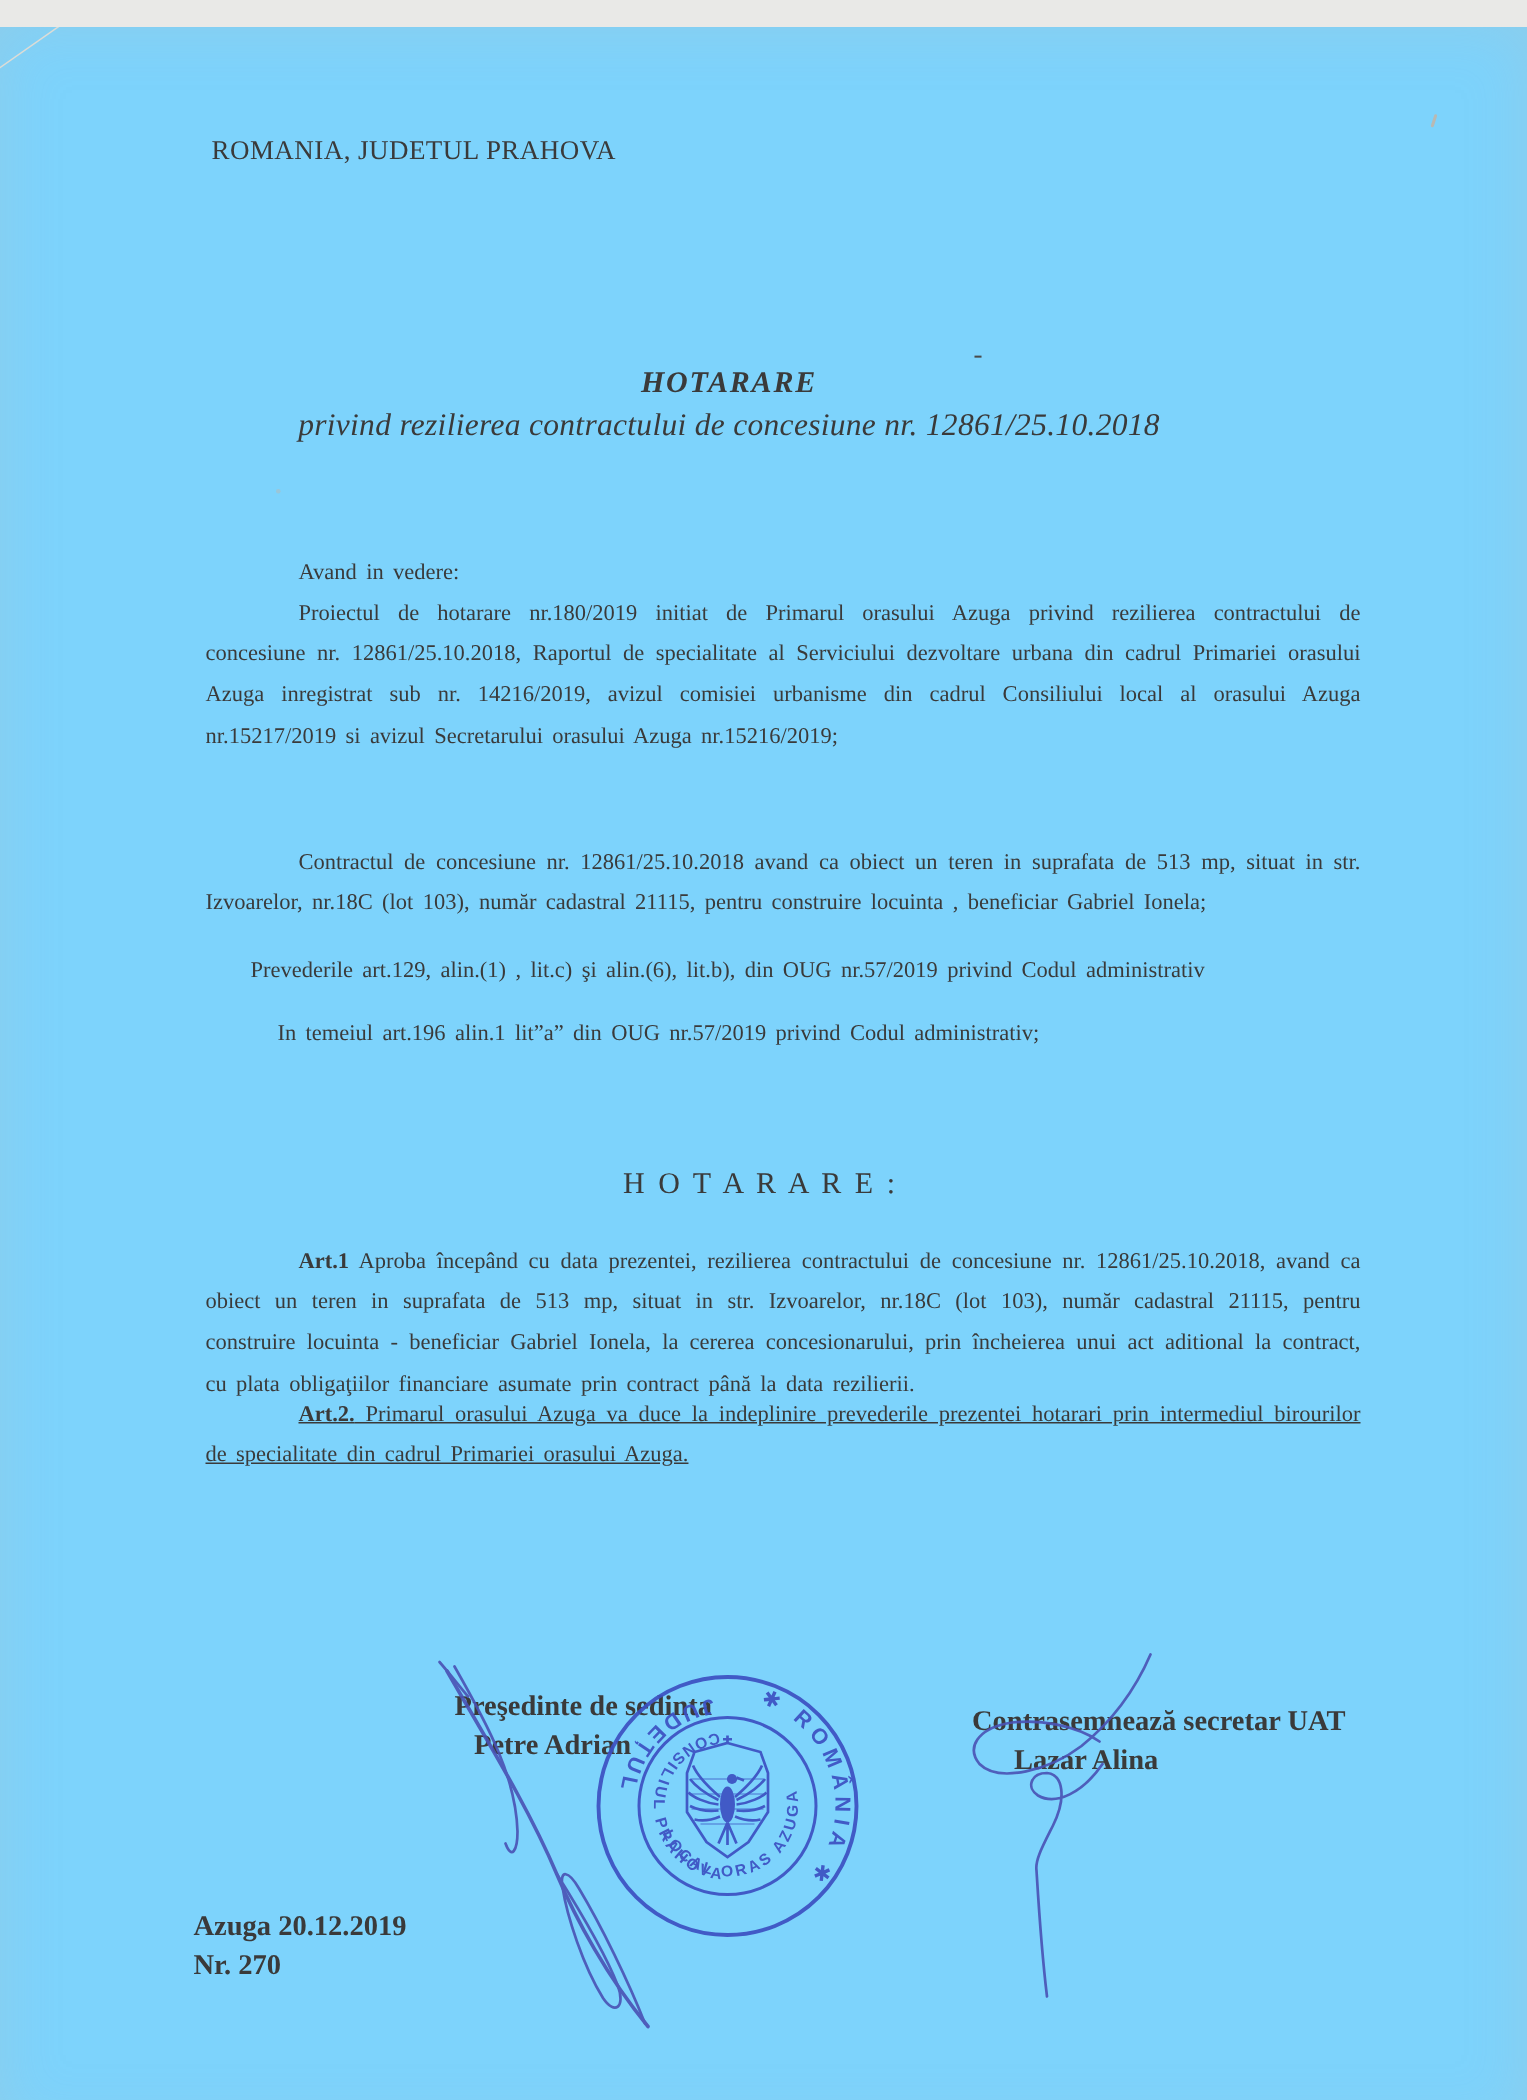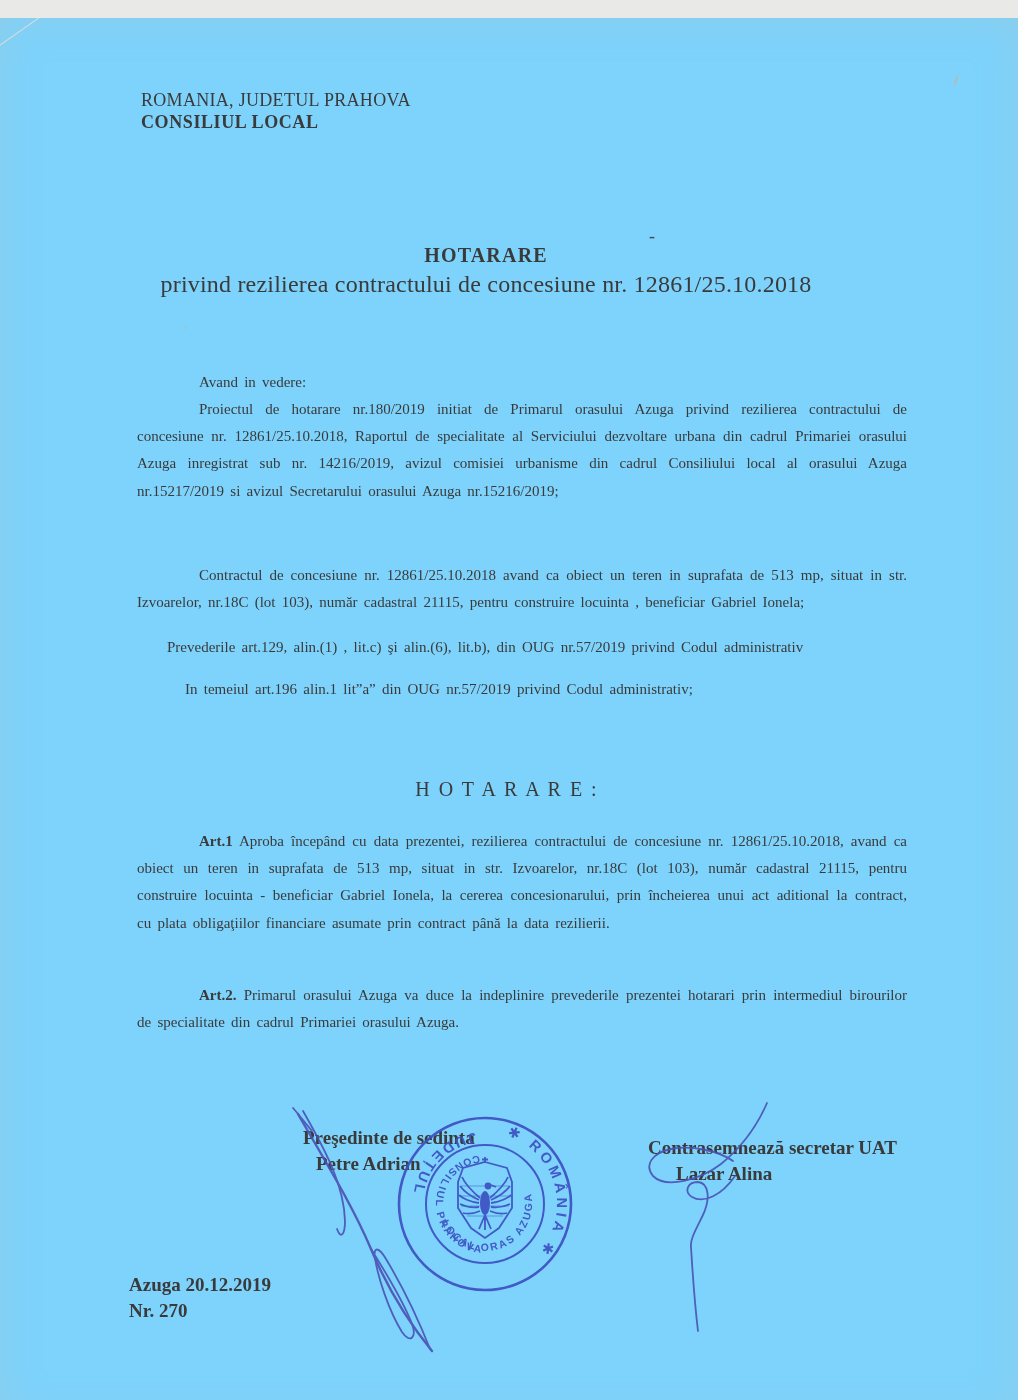--- a/index.html
+++ b/index.html
@@ -9,23 +9,23 @@
     margin:18px auto;
     background:#7dd3fc;
     font-family:"Liberation Serif","DejaVu Serif",serif;
     color:#3a3a3a;
     overflow:hidden;
     box-shadow:inset 0 0 40px rgba(190,188,182,.25);
   }
   .abs{position:absolute;}
   .hdr{left:141px;top:72px;font-size:18px;line-height:21.5px;letter-spacing:.3px;}
   .hdr .b3{font-weight:bold;letter-spacing:.6px;}
-  .titleblk{left:130px;top:226px;width:712px;text-align:center;}
+  .titleblk{left:130px;top:226px;width:712px;text-align:center;font-style:italic;}
   .titleblk .h{font-weight:bold;font-size:20px;letter-spacing:1.2px;}
-  .titleblk .sub{font-size:24px;margin-top:4px;letter-spacing:.2px;}
+  .titleblk .sub{font-size:21px;margin-top:4px;letter-spacing:.2px;}
   .para{
     left:137px;width:770px;
     font-size:15px;line-height:27.2px;
     text-align:justify;word-spacing:2.5px;
     z-index:2;
   }
   .ind62{text-indent:62px;}
   .ind30{text-indent:30px;}
   .ind48{text-indent:48px;}
   .adopt{left:199px;top:701px;font-size:19px;font-weight:bold;letter-spacing:.2px;}
@@ -55,21 +55,20 @@
 <body>
 
 <div class="page">
 
   <div class="corner-artifact abs"></div>
   <div class="speck speck1"></div>
   <div class="speck speck2"></div>
 
   <div class="hdr abs">
     <div>ROMANIA, JUDETUL PRAHOVA</div>
-    <div class="b3">CONSILIUL LOCAL</div>
   </div>
 
   <div class="stray-dash abs">-</div>
 
   <div class="titleblk abs">
     <div class="h">HOTARARE</div>
     <div class="sub">privind rezilierea contractului de concesiune nr. 12861/25.10.2018</div>
   </div>
 
   <div class="para abs" style="top:351px;text-indent:62px;">Avand in vedere:</div>
@@ -77,21 +76,21 @@
   <div class="para abs ind62" style="top:544px;">Contractul de concesiune nr. 12861/25.10.2018 avand ca obiect  un teren in suprafata de 513  mp, situat in str. Izvoarelor, nr.18C (lot 103), număr cadastral 21115,  pentru  construire locuinta , beneficiar  Gabriel Ionela;</div>
   <div class="para abs ind30" style="top:616px;">Prevederile art.129, alin.(1) , lit.c) şi alin.(6), lit.b), din OUG nr.57/2019 privind Codul administrativ</div>
   <div class="para abs ind48" style="top:658px;">In temeiul art.196 alin.1 lit”a” din OUG nr.57/2019 privind Codul administrativ;</div>
 
 
   <div class="dheading abs">H O T A R A R E :</div>
 
   <div class="para abs ind62" style="top:810px;">
     <span class="artlabel">Art.1</span><span> Aproba începând cu data prezentei, rezilierea contractului de concesiune nr. 12861/25.10.2018,  avand ca obiect  un teren in suprafata de  513  mp, situat in str. Izvoarelor, nr.18C (lot 103), număr cadastral 21115,  pentru  construire locuinta - beneficiar  Gabriel Ionela, la cererea concesionarului, prin încheierea unui act aditional la contract, cu plata obligaţiilor financiare asumate prin contract până la data rezilierii.</span>
   </div>
-  <div class="para abs ind62" style="top:964px;">
+  <div class="para abs ind62" style="top:912px;text-decoration:underline;">
     <span class="artlabel">Art.2.</span><span> Primarul orasului Azuga va duce la indeplinire prevederile prezentei hotarari prin intermediul birourilor de specialitate din cadrul Primariei orasului Azuga.</span>
   </div>
 
   <div class="sig sigL abs">
     <div>Preşedinte de sedinta</div>
     <div class="nm">Petre  Adrian</div>
   </div>
   <div class="sig sigR abs">
     <div>Contrasemnează  secretar UAT</div>
     <div class="nm">Lazar Alina</div>

